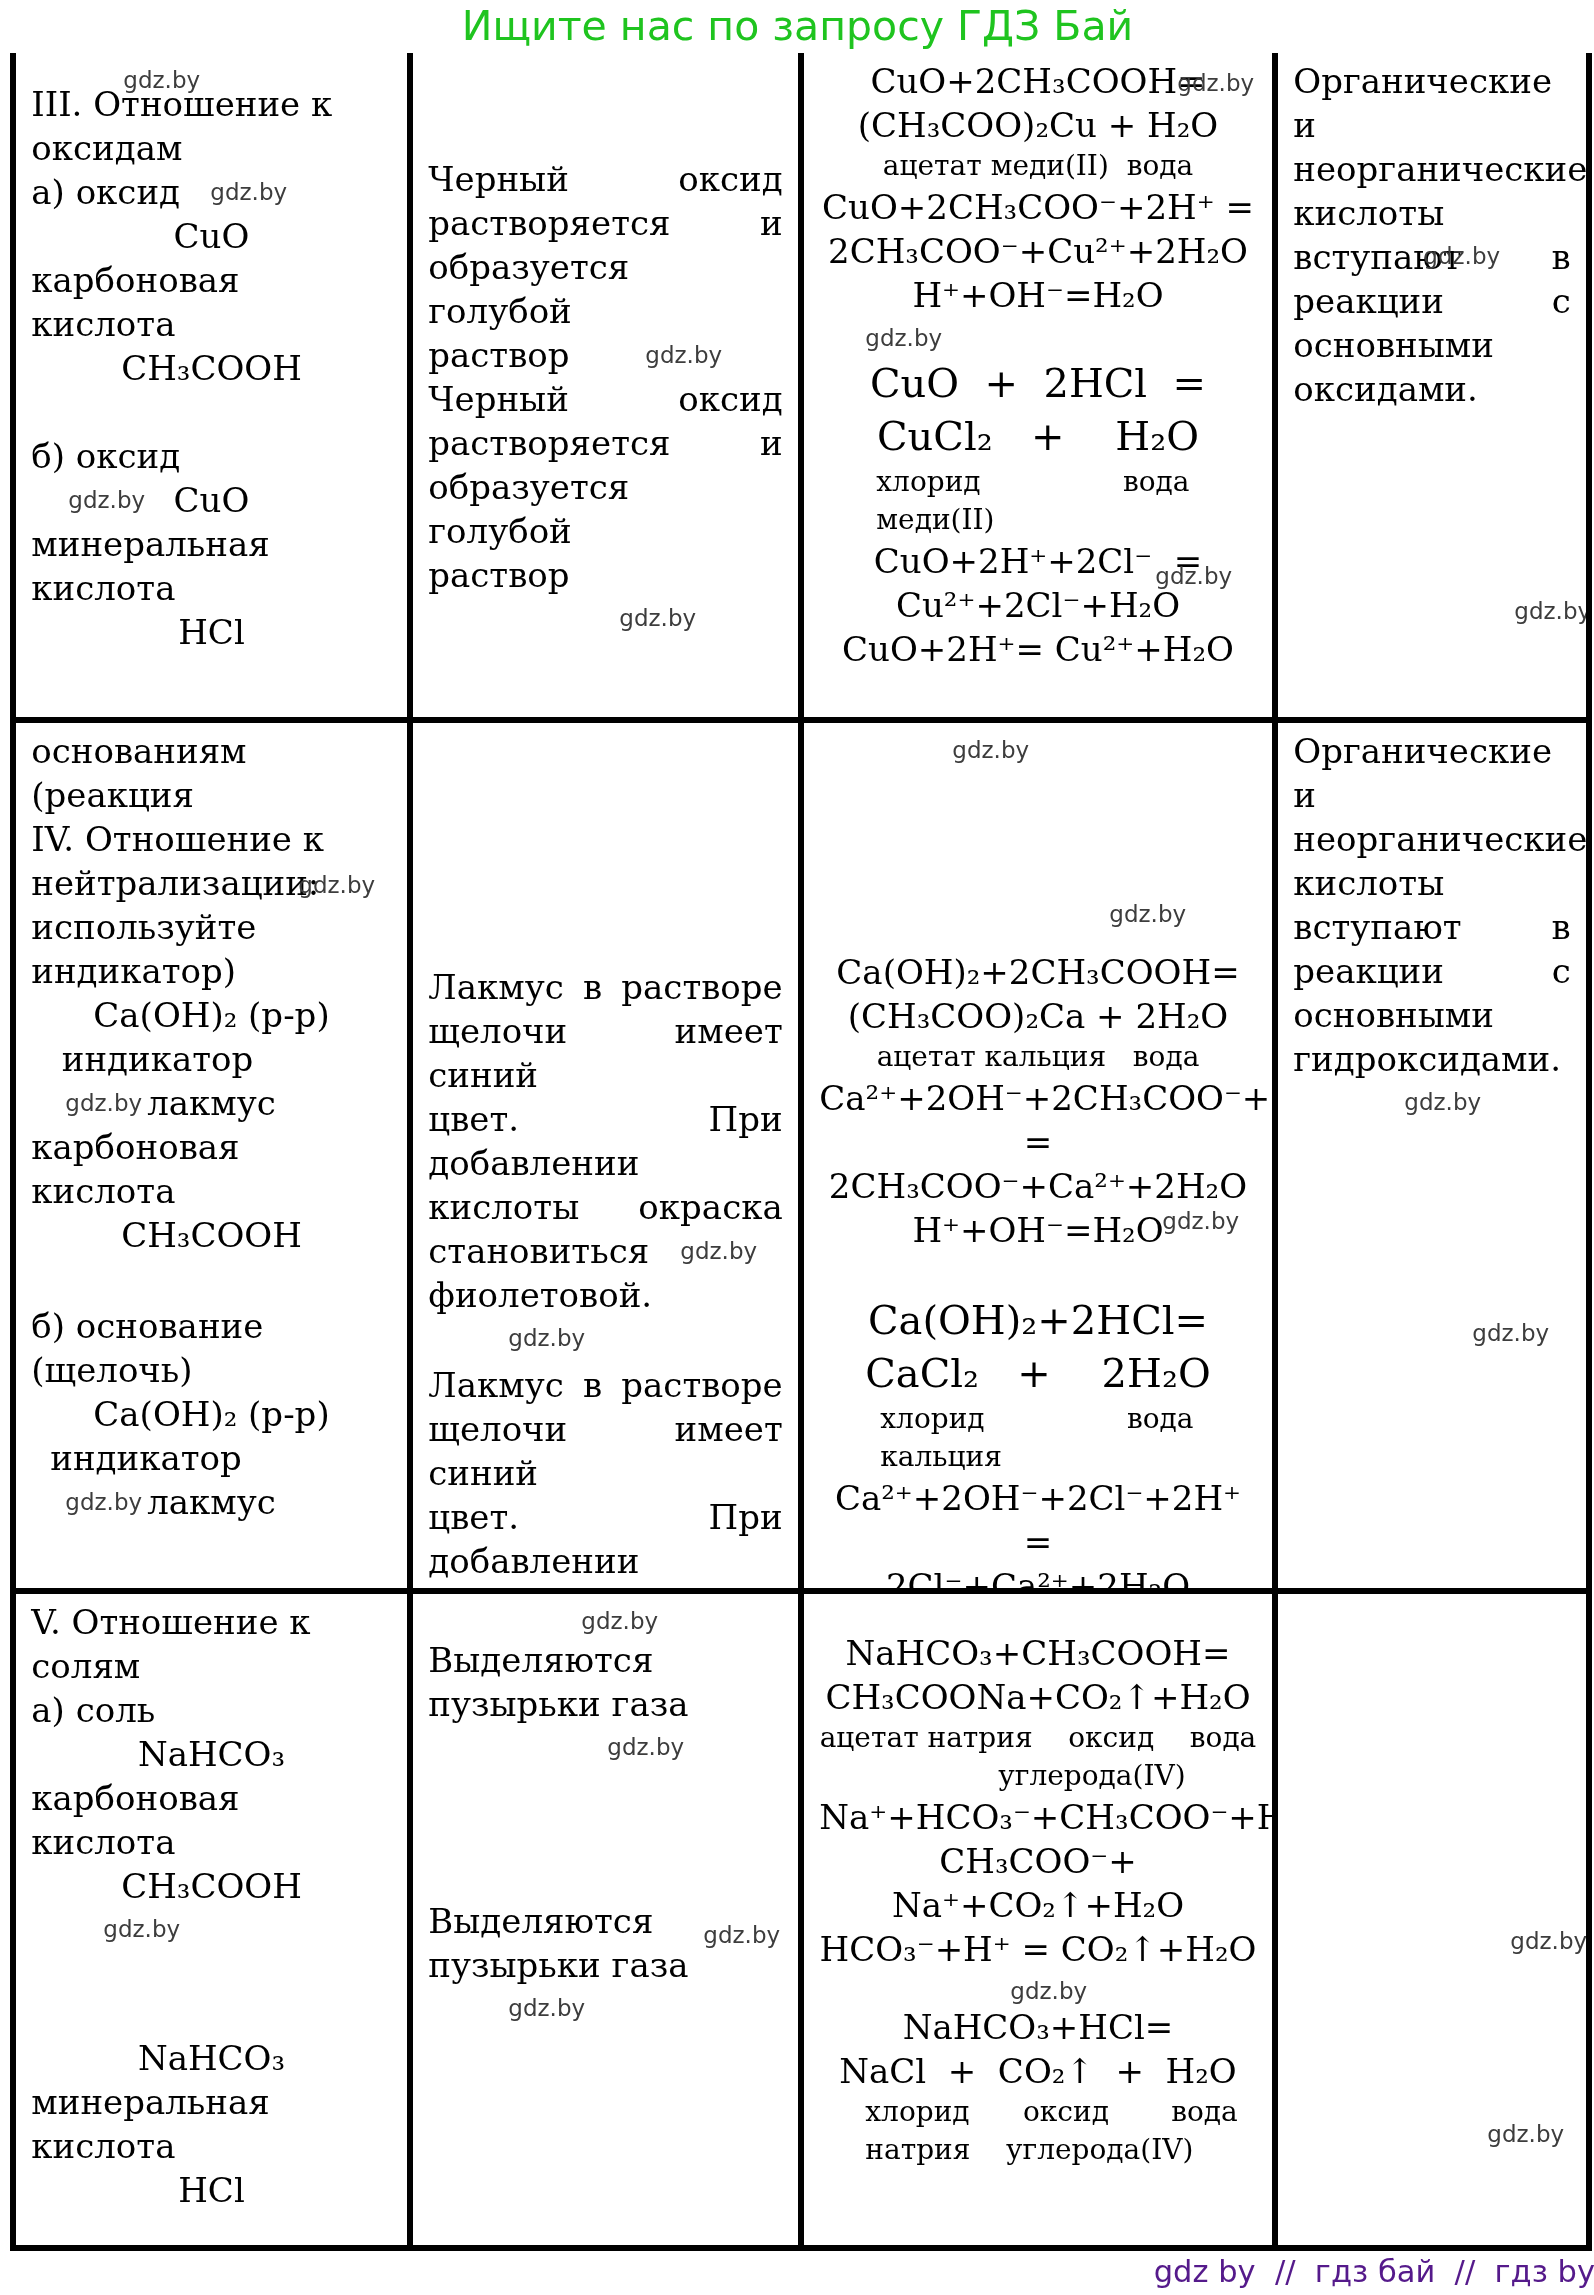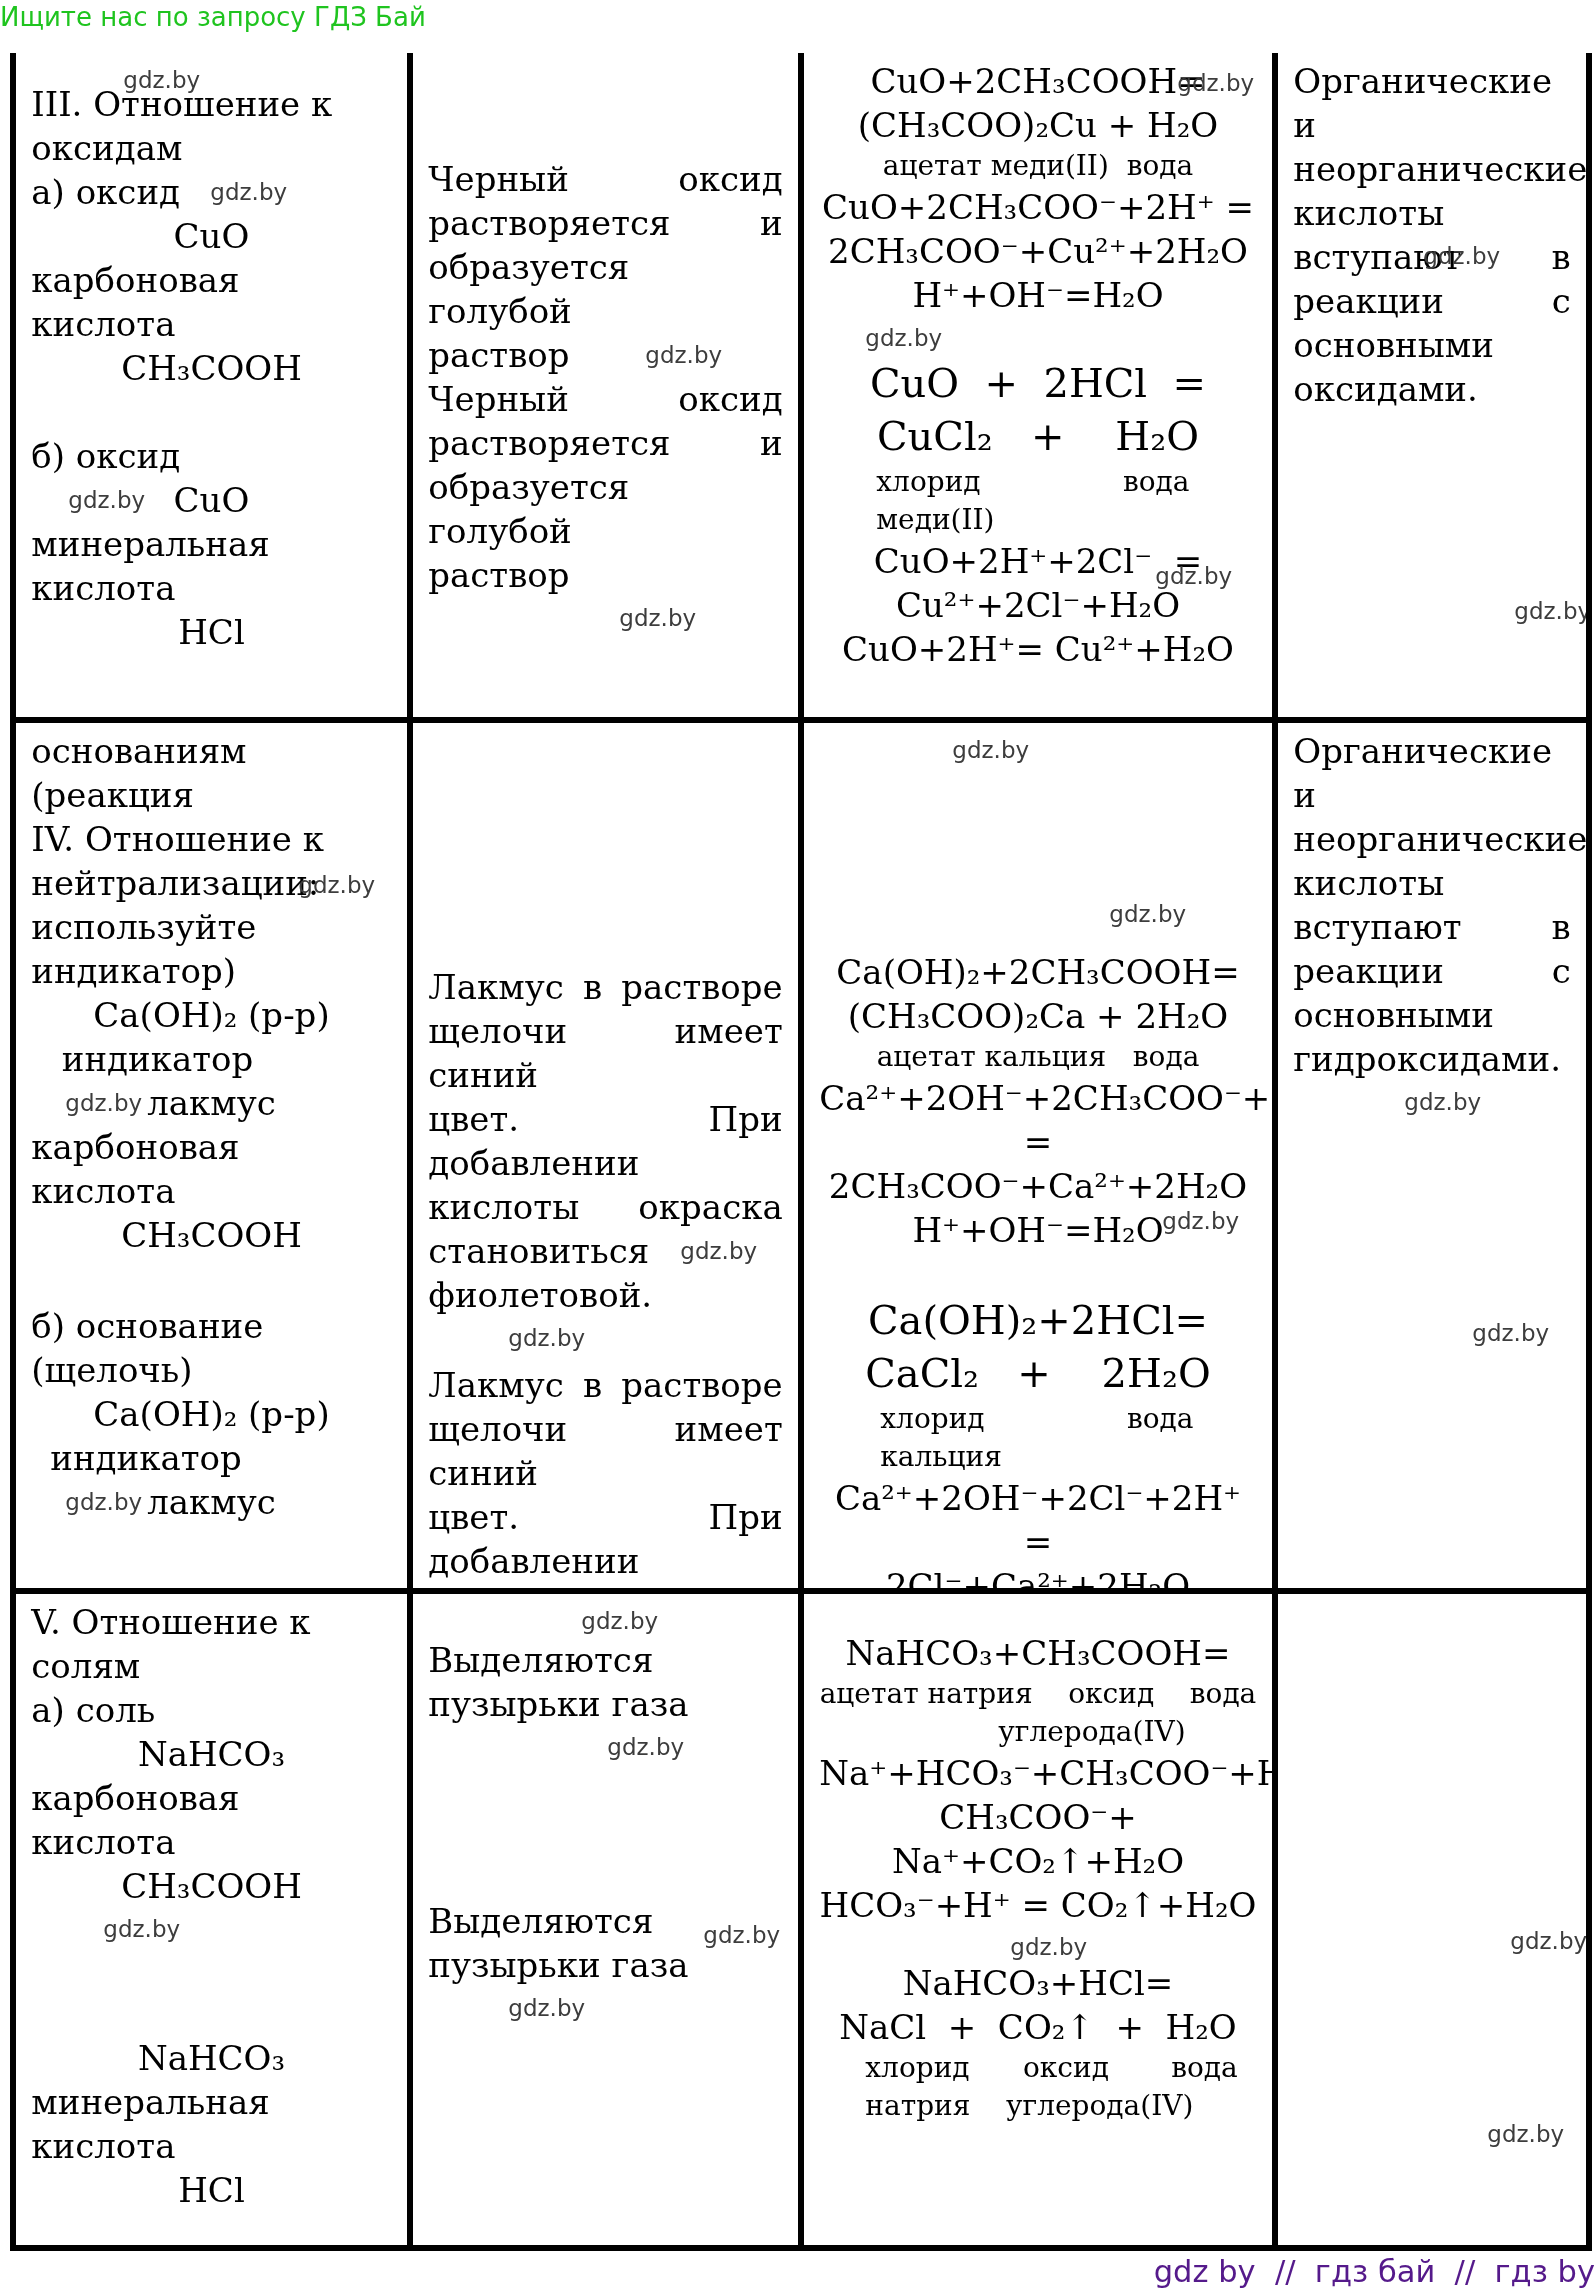--- a/index.html
+++ b/index.html
@@ -6,23 +6,23 @@
   body{
     width:1595px;height:2295px;
     background:#ffffff;
     position:relative;
     overflow:hidden;
     font-family:"DejaVu Serif","Liberation Serif",serif;
     color:#000;
   }
   .promo{
     position:absolute;top:1.5px;left:0;width:100%;
-    text-align:left;
+    text-align:center;
     font-family:"DejaVu Sans","Liberation Sans",sans-serif;
-    font-size:26px;font-weight:500;
+    font-size:41px;font-weight:500;
     white-space:pre;
   }
   .tbl{
     position:absolute;left:10px;top:53px;
     width:1582px;height:2198px;
     display:grid;
     grid-template-columns:397px 391px 474px 320px;
     grid-template-rows:670px 871px 657px;
     box-sizing:border-box;
   }
@@ -202,20 +202,21 @@
       <div class="ln a-l s-n">пузырьки газа</div>
       <div class="ln a-l s-n" style="height: 40px;"><span class="wm" style="left: 179px; color: rgb(61, 61, 61);">gdz.by</span></div>
       <div class="ln a-l s-n" style="height: 133px;"></div>
       <div class="ln a-l s-n">Выделяются<span class="wm" style="left: 275px; top: 23px; color: rgb(61, 61, 61);">gdz.by</span></div>
       <div class="ln a-l s-n">пузырьки газа</div>
       <div class="ln a-l s-n" style="height: 40px;"><span class="wm" style="left: 80px; color: rgb(61, 61, 61);">gdz.by</span></div>
     </div>
   <div class="cell">
       <div class="ln a-l s-n" style="height: 30.5px;"></div>
       <div class="ln a-c s-n">NaHCO₃+CH₃COOH=</div>
+      <div class="ln a-c s-n">CH₃COONa+CO₂↑+H₂O</div>
       <div class="ln a-c s-s">ацетат натрия    оксид    вода</div>
       <div class="ln a-l s-s" style="padding-left: 179px;">углерода(IV)</div>
       <div class="ln a-c s-n">Na⁺+HCO₃⁻+CH₃COO⁻+H⁺=</div>
       <div class="ln a-c s-n">CH₃COO⁻+ Na⁺+CO₂↑+H₂O</div>
       <div class="ln a-c s-n">HCO₃⁻+H⁺ = CO₂↑+H₂O</div>
       <div class="ln a-l s-n" style="height: 34px;"><span class="wm" style="left: 191px; color: rgb(61, 61, 61);">gdz.by</span></div>
       <div class="ln a-c s-n">NaHCO₃+HCl=</div>
       <div class="ln a-c s-n">NaCl  +  CO₂↑  +  H₂O</div>
       <div class="ln a-l s-s" style="padding-left: 46px;">хлорид      оксид       вода</div>
       <div class="ln a-l s-s" style="padding-left: 46px;">натрия    углерода(IV)</div>

